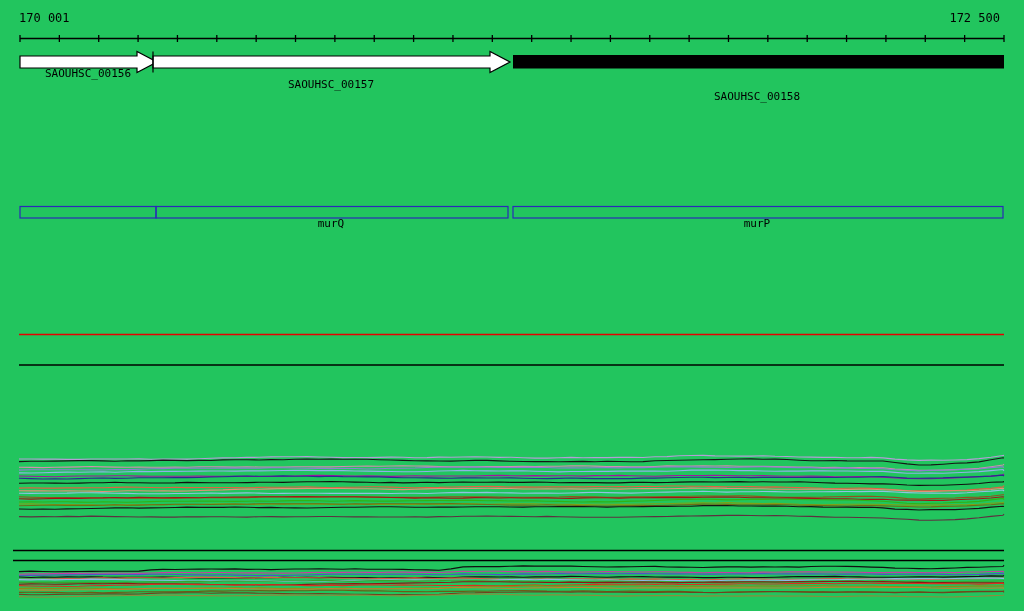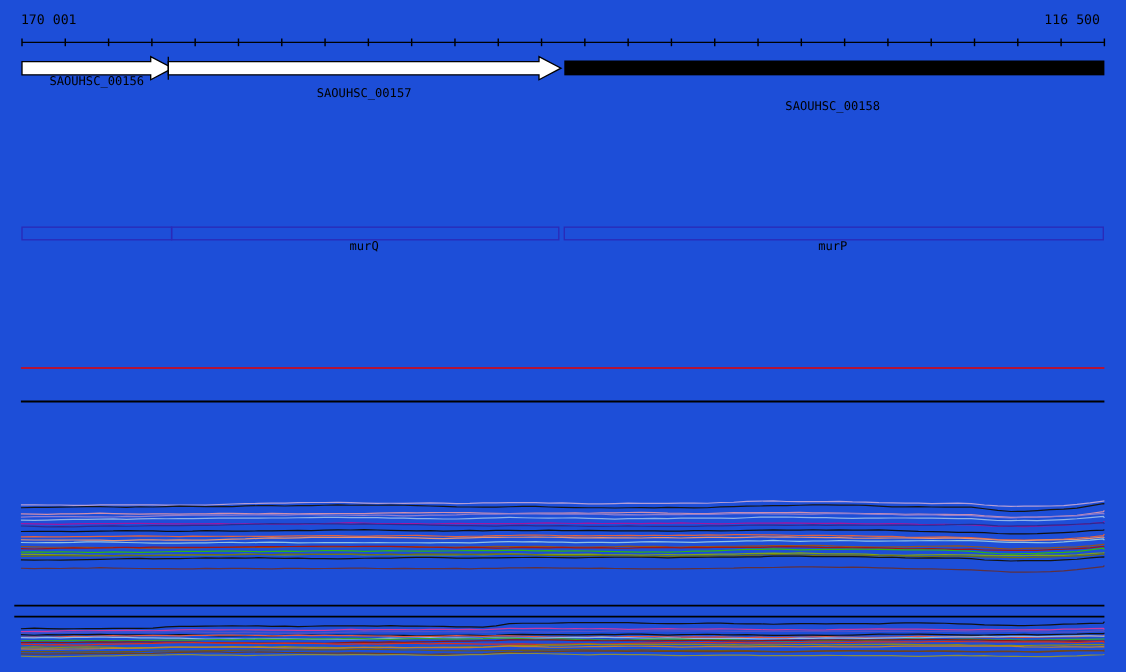--- a/index.html
+++ b/index.html
@@ -1,29 +1,29 @@
 <!DOCTYPE html>
 <html><head>
 <meta charset="utf-8">
 <style>
   html,body{margin:0;padding:0;background:#fff;}
-  .canvas{position:relative;width:1024px;height:611px;background:#1d4ed8;overflow:hidden;
+  .canvas{position:relative;width:1024px;height:611px;background:#22c55e;overflow:hidden;
           font-family:"DejaVu Sans Mono",monospace;}
   .coord{position:absolute;top:11px;font-size:12px;color:#000;white-space:pre;}
   .coord.left{left:19px;}
   .coord.right{right:24px;}
   svg{position:absolute;left:0;top:0;}
   svg text{font-family:"DejaVu Sans Mono",monospace;font-size:11px;fill:#000;}
 </style>
 </head>
 <body>
 
 <div class="canvas">
   <div class="coord left">170 001</div>
-  <div class="coord right">116 500</div>
+  <div class="coord right">172 500</div>
   <svg id="scene" width="1024" height="611" viewBox="0 0 1024 611">
       <g stroke="#000000" stroke-width="1.3">
         <line x1="20" y1="38.5" x2="1004" y2="38.5"></line>
         <line x1="20" y1="35" x2="20" y2="42"></line>
         <line x1="59.36" y1="35" x2="59.36" y2="42"></line>
         <line x1="98.72" y1="35" x2="98.72" y2="42"></line>
         <line x1="138.07999999999998" y1="35" x2="138.07999999999998" y2="42"></line>
         <line x1="177.44" y1="35" x2="177.44" y2="42"></line>
         <line x1="216.8" y1="35" x2="216.8" y2="42"></line>
         <line x1="256.15999999999997" y1="35" x2="256.15999999999997" y2="42"></line>

